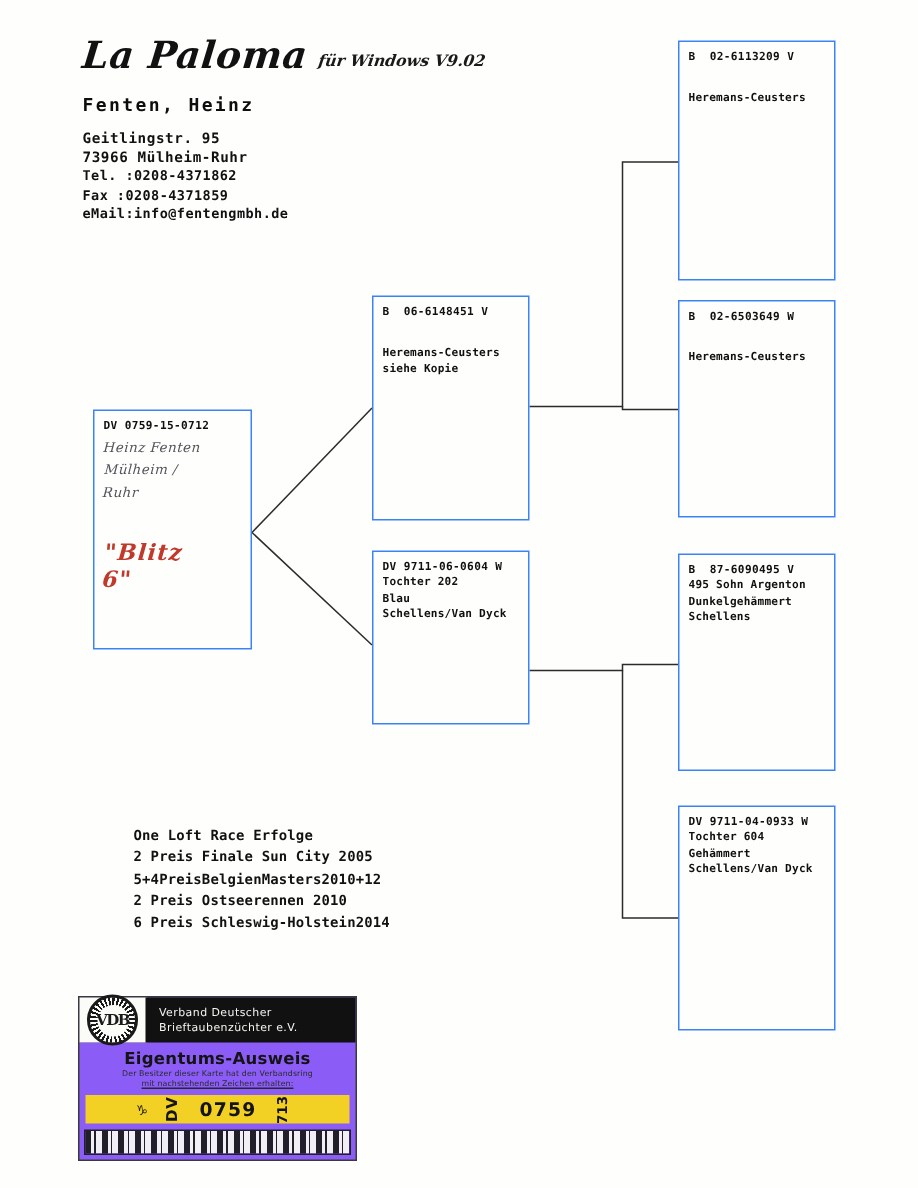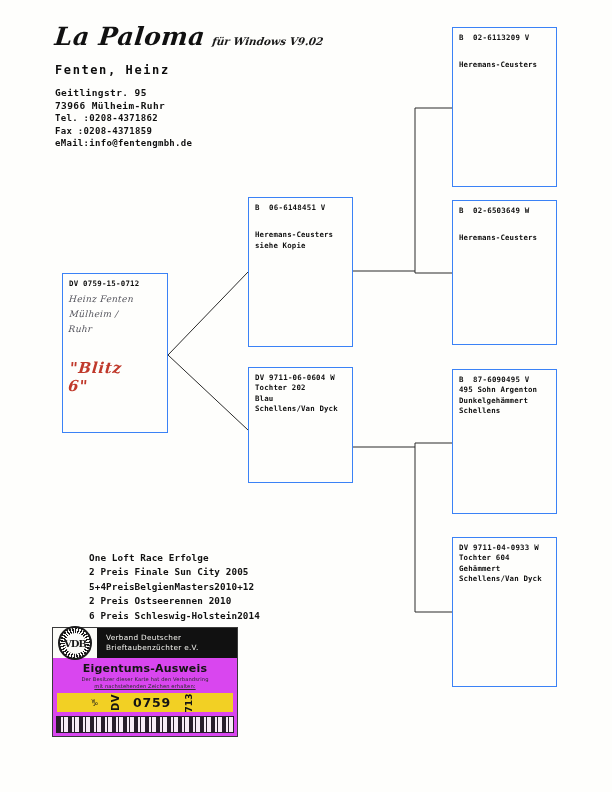--- a/index.html
+++ b/index.html
@@ -166,24 +166,24 @@
     letter-spacing: 0.1px;
     line-height: 14.4px;
     color: #111;
     white-space: pre;
   }
 
   
   #stamp {
     position: absolute;
     left: 52px;
-    top: 627px;
+    top: 664px;
     width: 186px;
     border: 1px solid #3a3a3a;
-    background: #d946ef;
+    background: #8b5cf6;
     box-sizing: border-box;
   }
   .stamp-top {
     display: flex;
     align-items: stretch;
     background: #111;
     height: 30px;
   }
   .stamp-seal {
     width: 44px;

